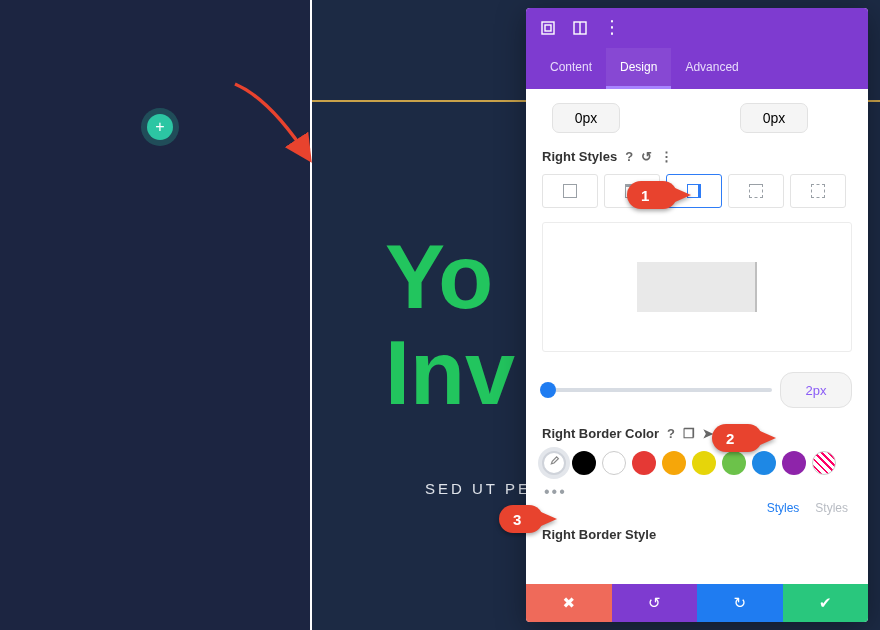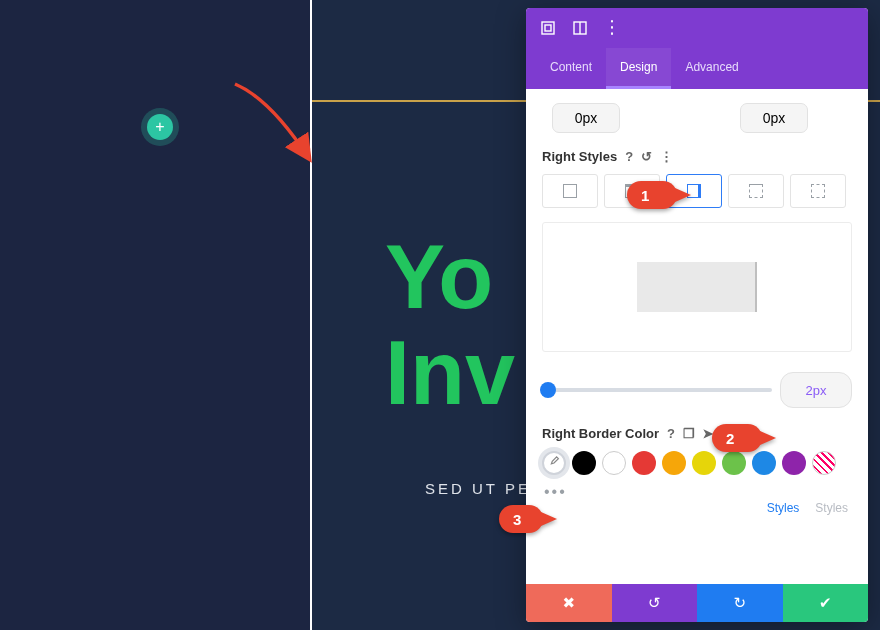--- a/index.html
+++ b/index.html
@@ -172,20 +172,23 @@
       <div class="sw blue"></div>
       <div class="sw purple"></div>
       <div class="sw striped"></div>
     </div>
     <div class="dots3">•••</div>
     <div class="color-sub">
       <span class="sv">Styles</span>
       <span class="rc">Styles</span>
     </div>
 
+    <div class="sec-label">
+      <span>Right Border Style</span>
+    </div>
   </div>
 
   <div class="p-footer">
     <div class="ft cancel">✖</div>
     <div class="ft undo">↺</div>
     <div class="ft redo">↻</div>
     <div class="ft ok">✔</div>
   </div>
 </div>
 

